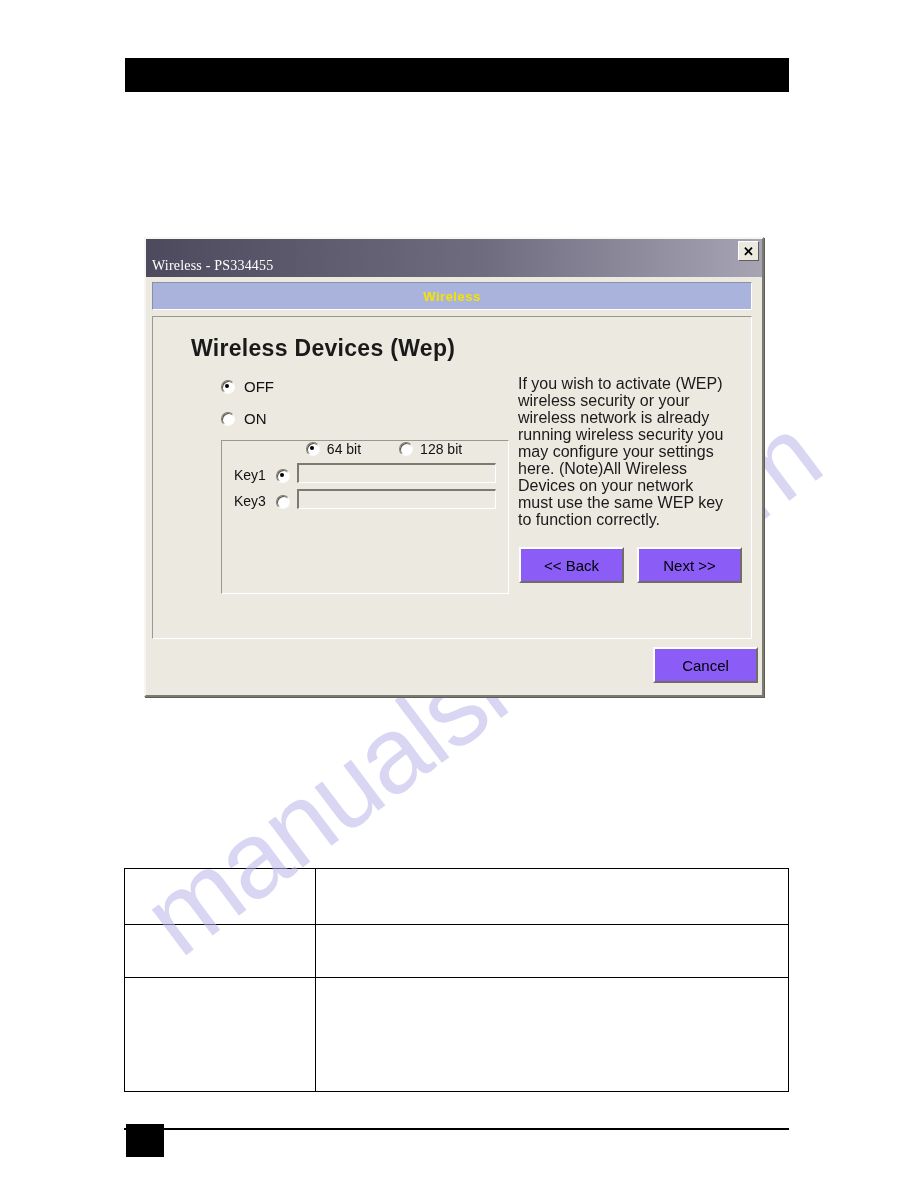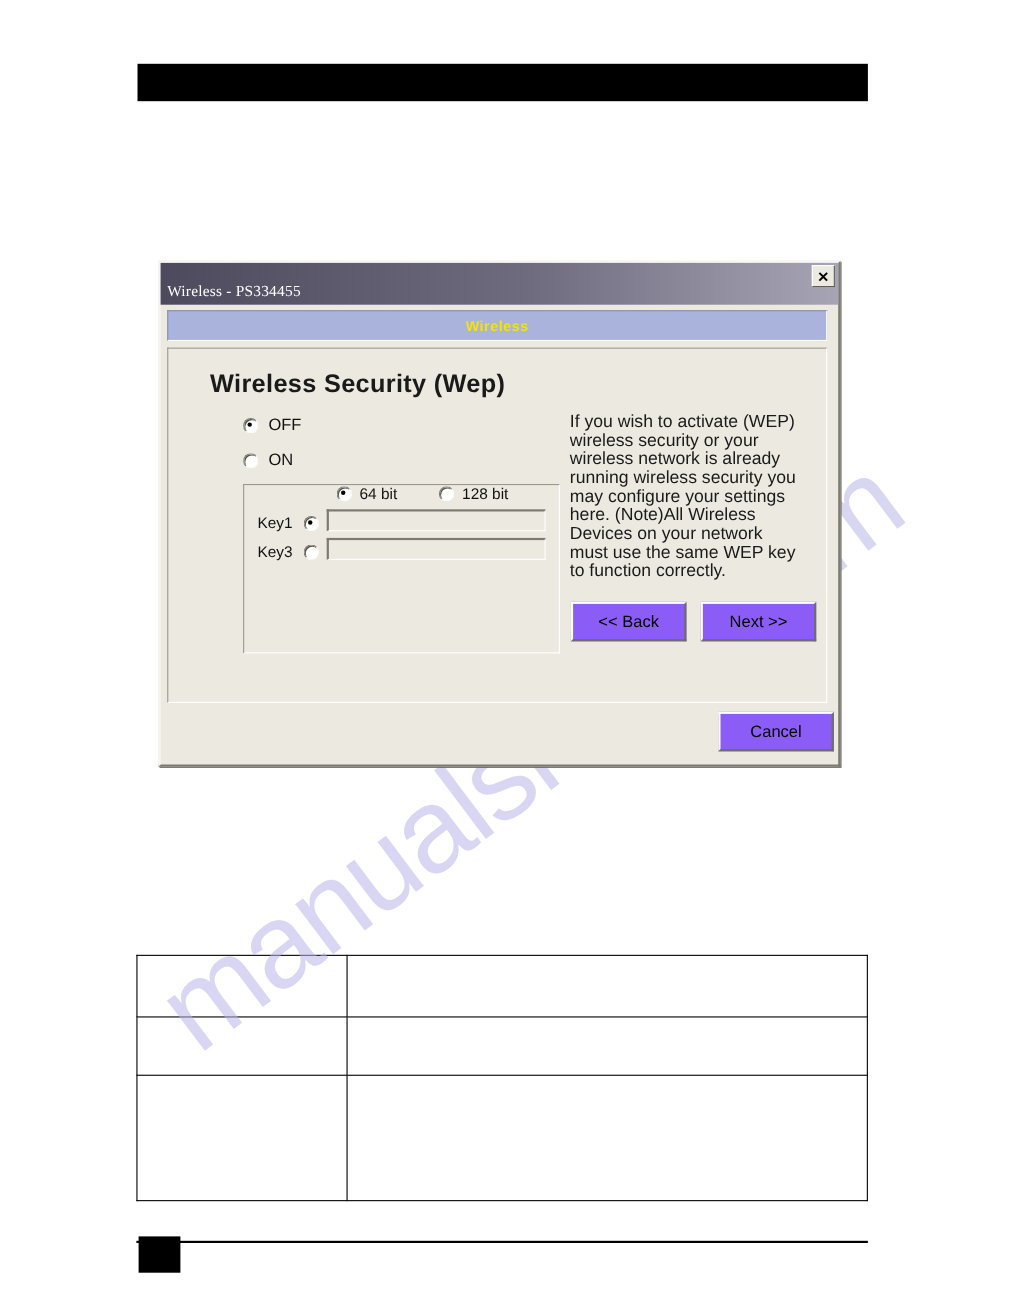--- a/index.html
+++ b/index.html
@@ -335,21 +335,21 @@
   </div>
 
   <div id="dialog-body">
 
     <div id="banner">
       <span id="banner-text">Wireless</span>
     </div>
 
     <div id="main-panel">
 
-      <div id="section-title">Wireless Security (Wep)</div>
+      <div id="section-title">Wireless Devices (Wep)</div>
 
       <div id="mode-group">
         <div class="radio-row">
           <span class="radio checked"></span>
           <span>OFF</span>
         </div>
         <div class="radio-row">
           <span class="radio"></span>
           <span>ON</span>
         </div>

